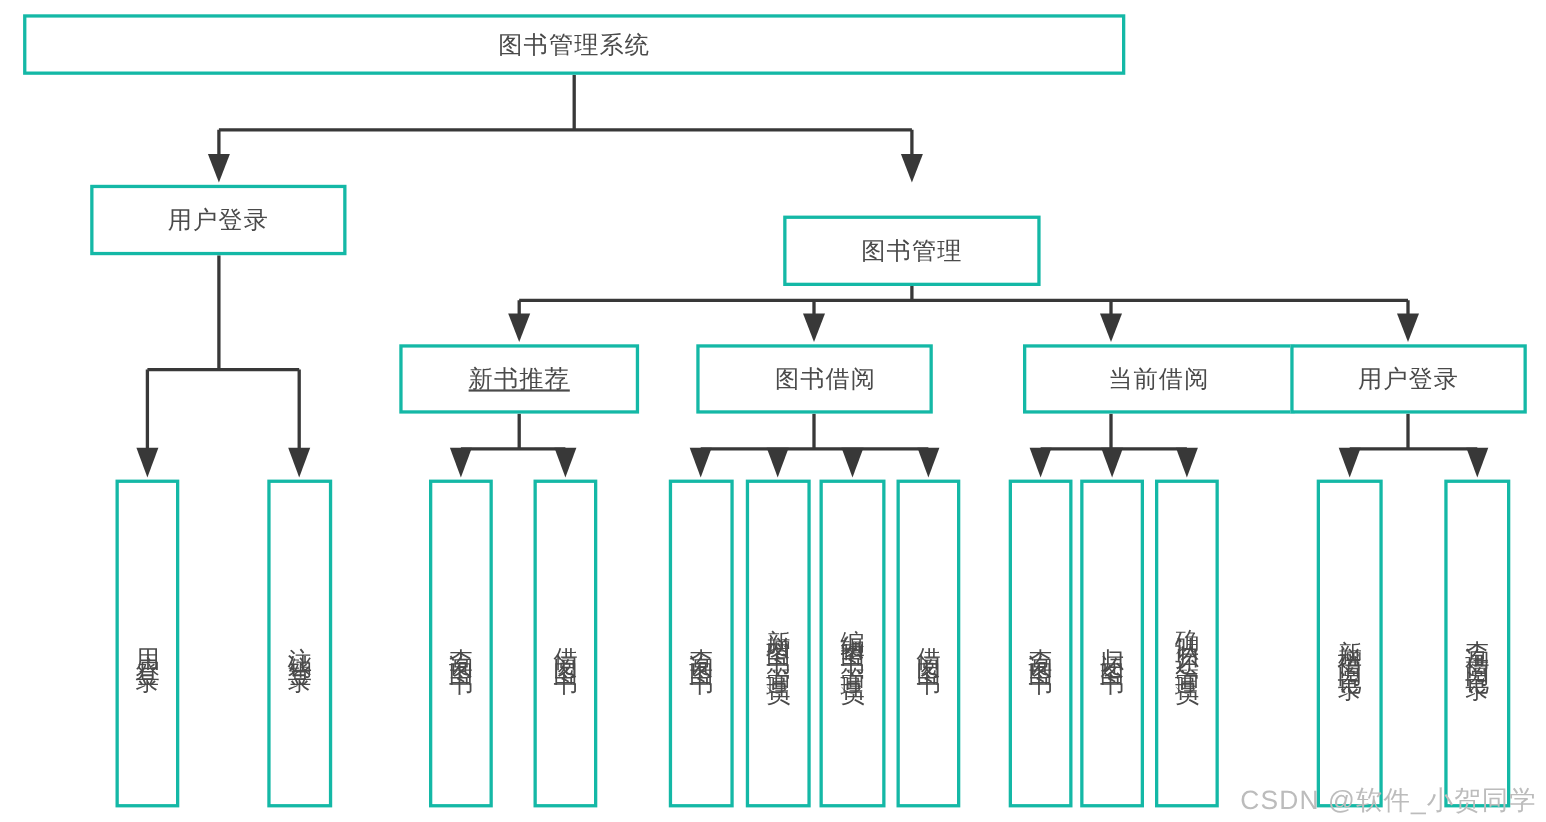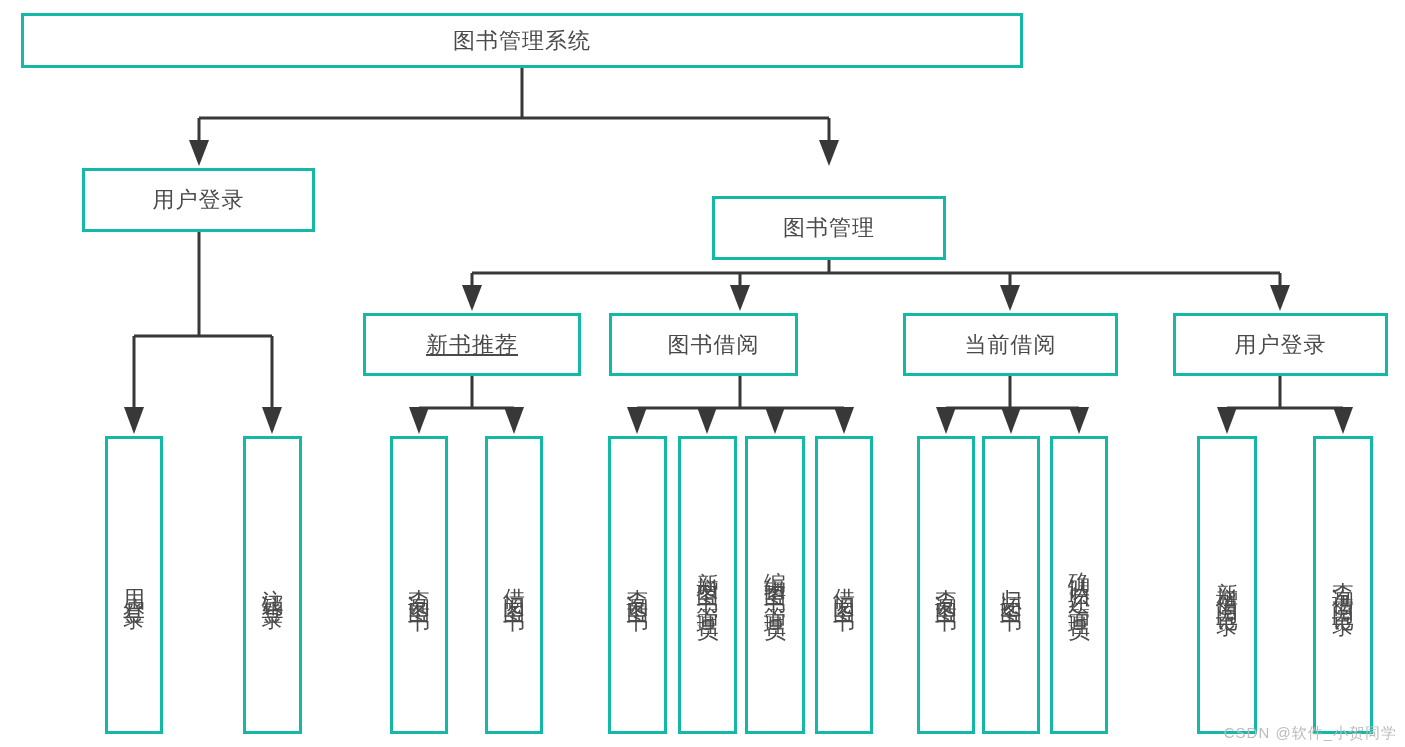--- a/index.html
+++ b/index.html
@@ -41,21 +41,21 @@
     writing-mode: vertical-rl;
     text-orientation: mixed;
     font-size: 22px;
     letter-spacing: 7px;
     line-height: 1.1;
   }
   .watermark {
     position: absolute;
     right: 8px;
     bottom: 4px;
-    font-size: 15px;
+    font-size: 24px;
     letter-spacing: 1px;
     color: #bcbcbc;
     z-index: 2;
     white-space: nowrap;
   }
 </style>
 </head>
 <body>
 
 <div class="stage">
@@ -109,22 +109,22 @@
       <polygon points="1333,407 1353,407 1343,434" stroke="none"></polygon>
     </g>
   </svg>
 
   <div class="box hbox" style="left:21px; top:13px; width:1002px; height:55px;">图书管理系统</div>
 
   <div class="box hbox" style="left:82px; top:168px; width:233px; height:64px;">用户登录</div>
   <div class="box hbox" style="left:712px; top:168px; width:234px; height:64px;margin-top:28px;">图书管理</div>
 
   <div class="box hbox" style="left:363px; top:313px; width:218px; height:63px;text-decoration:underline;">新书推荐</div>
-  <div class="box hbox" style="left:609px; top:313px; width:189px; height:63px;padding-left:20px;">图书借阅</div>
-  <div class="box hbox" style="left:903px; top:313px; width:215px; height:63px;">当前借阅</div>
+  <div class="box hbox" style="left:633px; top:313px; width:215px; height:63px;padding-left:20px;">图书借阅</div>
+  <div class="box hbox" style="left:930px; top:313px; width:247px; height:63px;">当前借阅</div>
   <div class="box hbox" style="left:1173px; top:313px; width:215px; height:63px;">用户登录</div>
 
   <div class="box vbox" style="left:105px; top:436px; width:58px; height:298px;">
     <span>用户登录</span>
   </div>
   <div class="box vbox" style="left:243px; top:436px; width:59px; height:298px;">
     <span>注销登录</span>
   </div>
 
   <div class="box vbox" style="left:390px; top:436px; width:58px; height:298px;">

